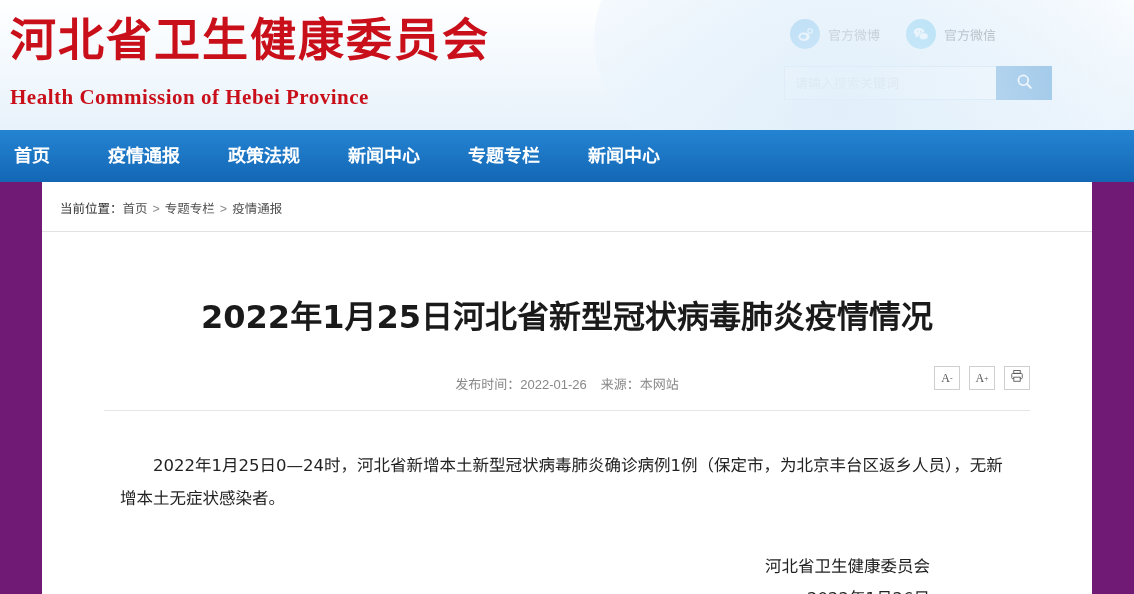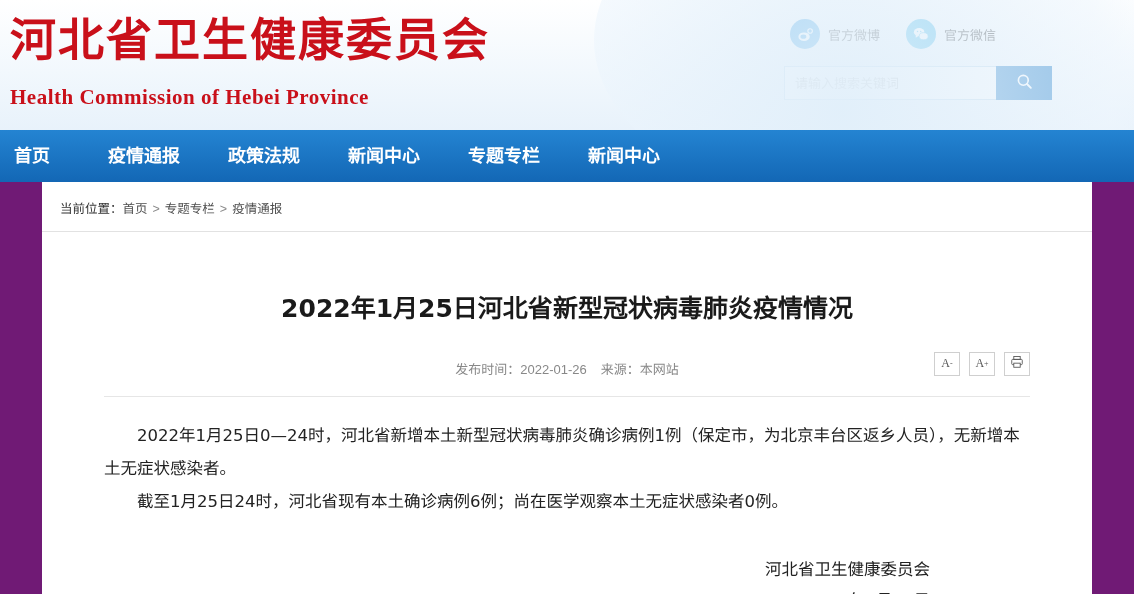--- a/index.html
+++ b/index.html
@@ -174,21 +174,21 @@
     cursor: pointer;
   }
   .breadcrumb .sep { margin: 0 5px; color: #8a8a8a; }
 
   .article {
     padding: 0 62px;
   }
   .article-title {
     text-align: center;
     font-family: "DejaVu Sans", sans-serif;
-    font-size: 25px;
+    font-size: 32px;
     font-weight: bold;
     color: #1a1a1a;
     padding: 42px 20px 0;
     line-height: 1.4;
   }
   .meta-row {
     position: relative;
     margin-top: 26px;
     height: 34px;
     display: flex;
@@ -230,21 +230,21 @@
   }
 
   .body-text {
     font-family: "DejaVu Sans", sans-serif;
     font-size: 16.5px;
     line-height: 2.0;
     color: #222;
     padding-top: 22px;
   }
   .body-text p {
-    margin: 0;
+    margin: 16px;
     text-indent: 2em;
   }
   .signature {
     margin-top: 36px;
     text-align: right;
     padding-right: 100px;
     font-family: "DejaVu Sans", sans-serif;
     font-size: 16.5px;
     line-height: 1.9;
     color: #222;
@@ -340,21 +340,20 @@
               </svg>
             </span>
           </div>
         </div>
       </div>
 
       <div class="divider"></div>
 
       <div class="body-text">
         <p>2022年1月25日0—24时，河北省新增本土新型冠状病毒肺炎确诊病例1例（保定市，为北京丰台区返乡人员），无新增本土无症状感染者。</p>
-        <p>截至1月25日24时，河北省现有本土确诊病例6例；尚在医学观察本土无症状感染者0例。</p>
       </div>
 
       <div class="signature">
         <div>河北省卫生健康委员会</div>
         <div>2022年1月26日</div>
       </div>
     </div>
 
   </div>
 </div>

